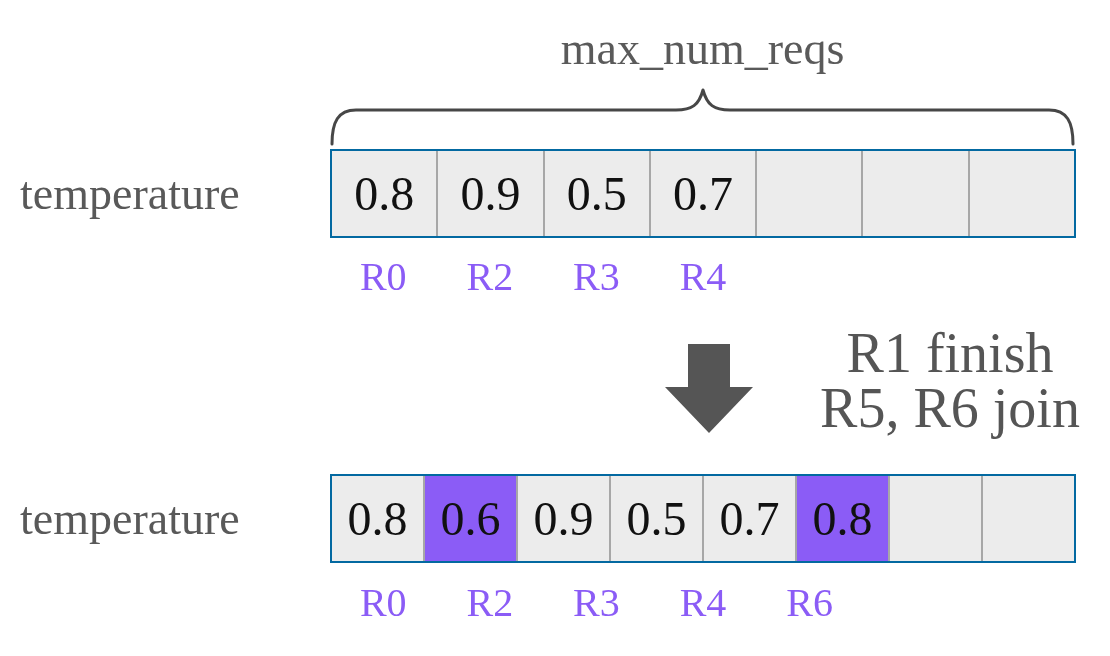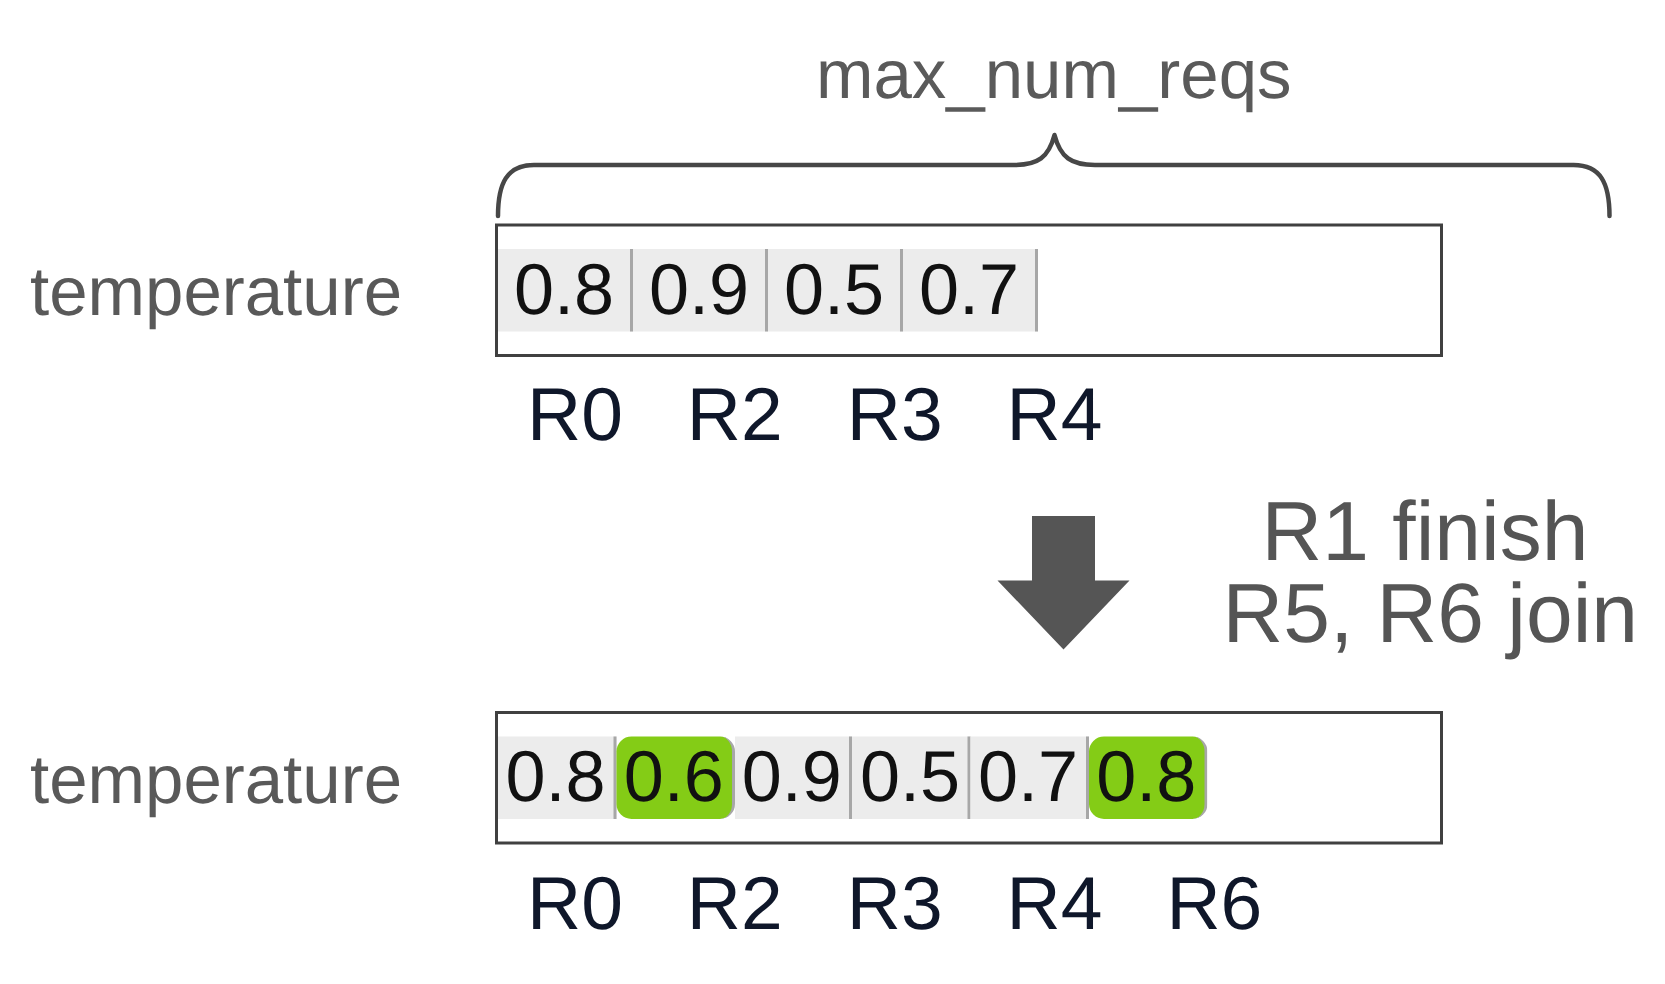--- a/index.html
+++ b/index.html
@@ -1,71 +1,70 @@
 <!DOCTYPE html>
 <html><head>
 <meta charset="utf-8">
 <style>
   html, body { margin: 0; padding: 0; background: #ffffff; }
   .canvas {
     position: relative;
     width: 1110px;
     height: 656px;
     background: #ffffff;
-    font-family: Liberation Sans, sans-serif;
+    font-family: Liberation Serif, serif;
     overflow: hidden;
   }
   .title {
     position: absolute;
     left: 325px; top: 22px; width: 755px;
     text-align: center;
     font-size: 46px;
     color: #5a5a5a;
     white-space: nowrap;
   }
   .brace-svg { position: absolute; left: 325px; top: 80px; }
   .row {
     position: absolute;
-    left: 330px; width: 632px; height: 89px;
+    left: 330px; width: 746px; height: 89px;
     display: flex;
-    border: 2px solid #404040;
+    border: 2px solid #0369a1;
     box-sizing: border-box;
     background: #ffffff;
-    align-items: center;
   }
   .row.top { top: 149px; }
   .row.bottom { top: 474px; }
   .cell {
     flex: 1;
     background: #ececec;
     border-right: 2px solid #a7a7a7;
     box-sizing: border-box;
     display: flex;
     align-items: center;
     justify-content: center;
     font-size: 48px;
     color: #111111;
     overflow: hidden;
   }
   .cell:last-child { border-right: none; }
-  .cell.highlight { background: #84cc16; border-radius: 10px; }
+  .cell.highlight { background: #8b5cf6; }
   .labels {
     position: absolute;
     left: 330px; width: 746px; height: 52px;
     display: flex;
   }
   .labels.top { top: 250px; }
   .labels.bottom { top: 576px; }
   .req-label {
     flex: 1;
     display: flex;
     align-items: center;
     justify-content: center;
-    font-size: 50px;
-    color: #0f172a;
+    font-size: 40px;
+    color: #8b5cf6;
     white-space: nowrap;
   }
   .row-label {
     position: absolute;
     left: 20px; width: 300px; height: 89px;
     display: flex;
     align-items: center;
     font-size: 46px;
     color: #595959;
     white-space: nowrap;

